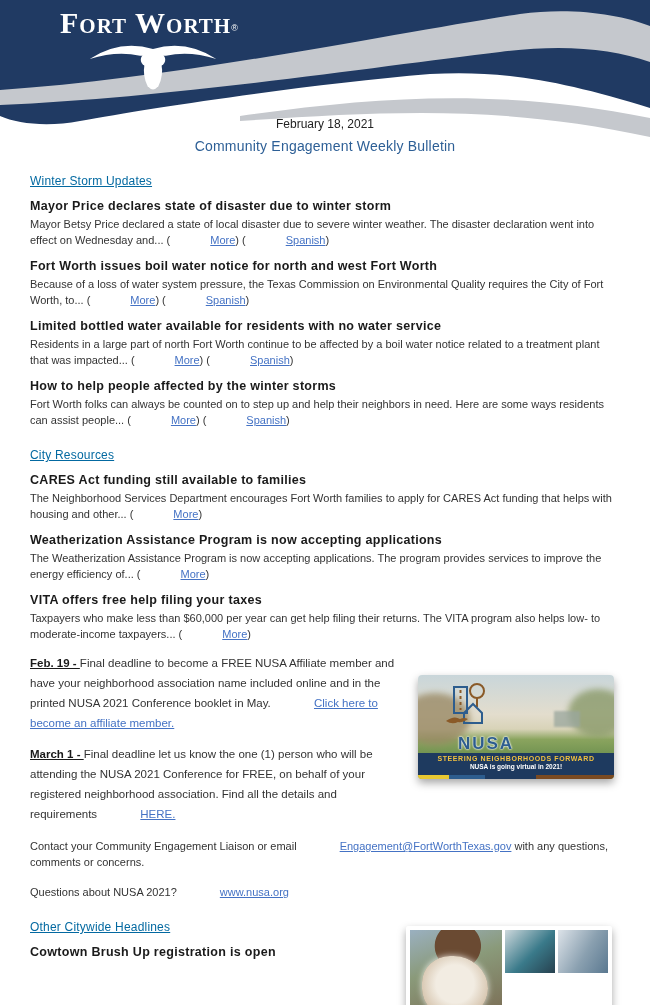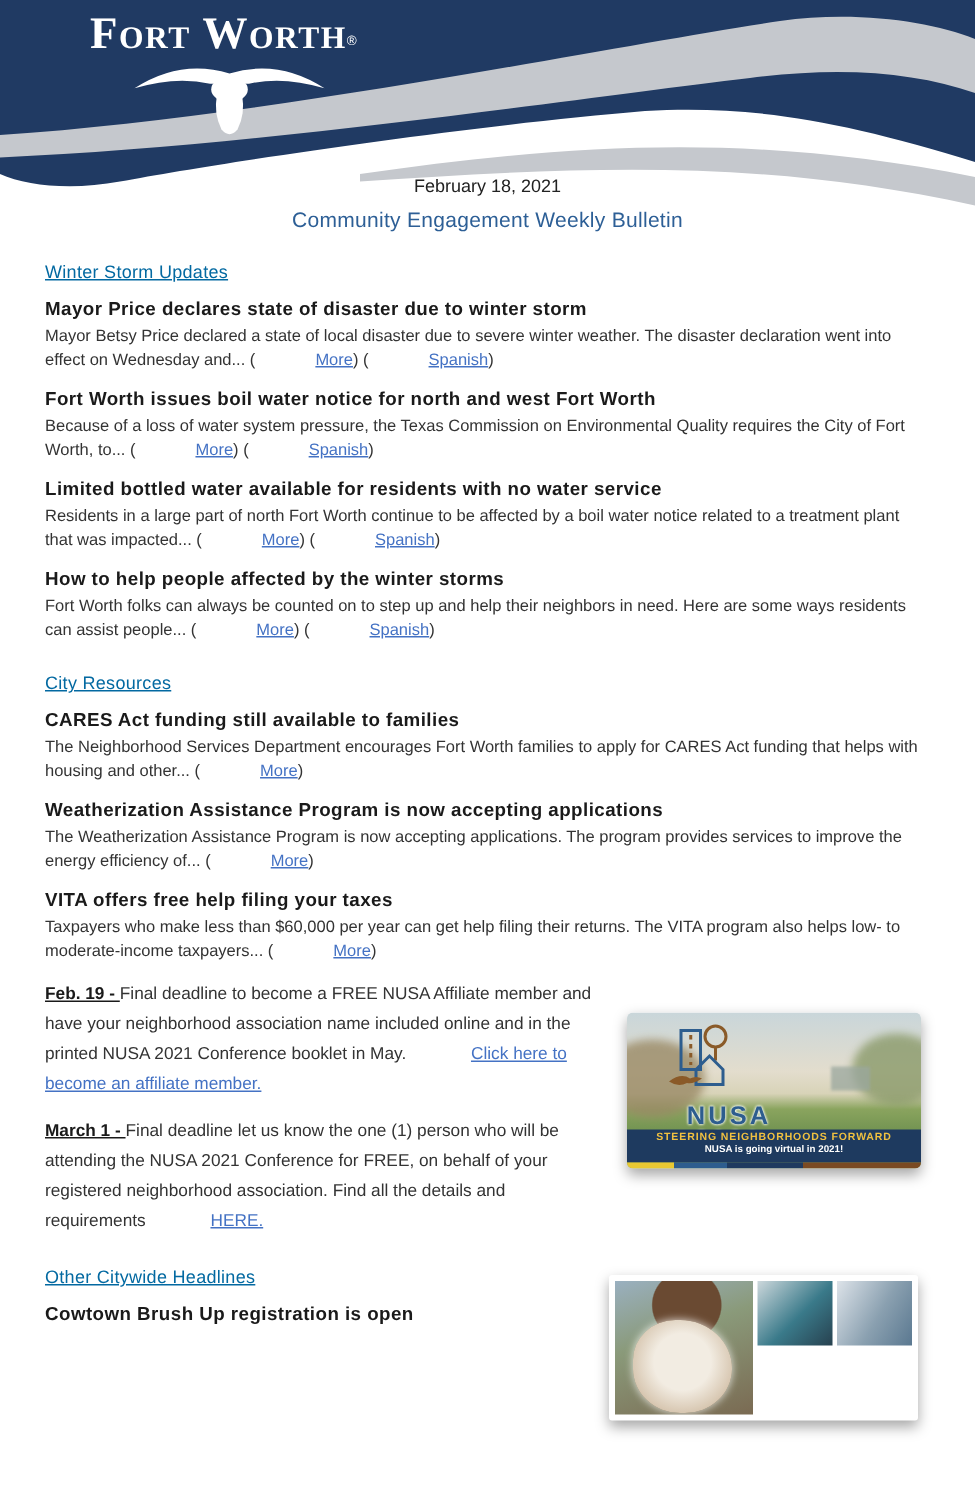--- a/index.html
+++ b/index.html
@@ -161,20 +161,28 @@
             </div>
           </div>
         </div>
         <div class="nusa-bar">
           <div class="nusa-bar1">STEERING NEIGHBORHOODS FORWARD</div>
           <div class="nusa-bar2">NUSA is going virtual in 2021!</div>
         </div>
         <div class="nusa-stripes"></div>
       </figure>
 
+      <div class="footer-par">
+          <div class="article">
+            <p>Contact your Community Engagement Liaison or email <a href="#" class="link">Engagement@FortWorthTexas.gov</a> with any questions, comments or concerns.</p>
+          </div>
+          <div class="article">
+            <p>Questions about NUSA 2021? <a href="#" class="link">www.nusa.org</a></p>
+          </div>
+        </div>
     </section>
 
     <section class="rel">
       <h2 class="sec">Other Citywide Headlines</h2>
       <div class="col-narrow">
           <div class="article">
             <h3>Cowtown Brush Up registration is open</h3>
           </div>
         </div>
 

